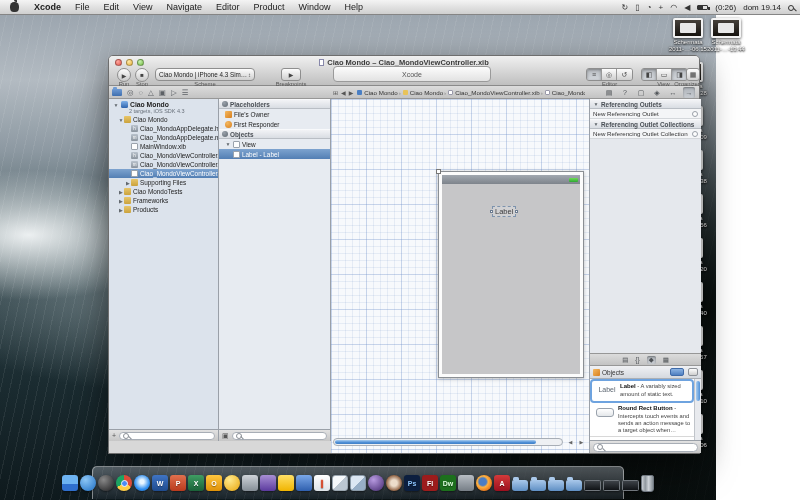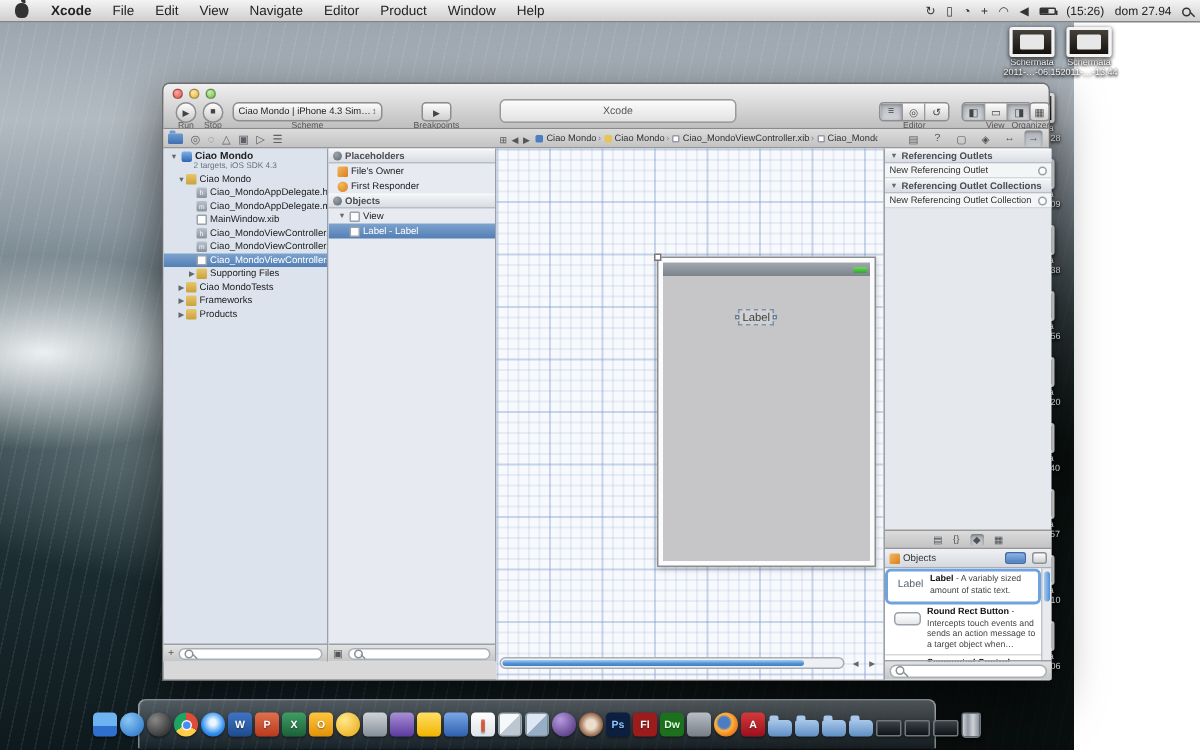--- a/index.html
+++ b/index.html
@@ -266,22 +266,22 @@
     <span class="apple-logo"></span>
     <span id="menus"><div class="menu-item bold" style="display: inline-block;">Xcode</div><div class="menu-item" style="display: inline-block;">File</div><div class="menu-item" style="display: inline-block;">Edit</div><div class="menu-item" style="display: inline-block;">View</div><div class="menu-item" style="display: inline-block;">Navigate</div><div class="menu-item" style="display: inline-block;">Editor</div><div class="menu-item" style="display: inline-block;">Product</div><div class="menu-item" style="display: inline-block;">Window</div><div class="menu-item" style="display: inline-block;">Help</div></span>
     <span id="mb-status">
       <span class="mb-glyph">↻</span>
       <span class="mb-glyph">▯</span>
       <span class="mb-glyph">◔</span>
       <span class="mb-glyph">+</span>
       <span class="mb-glyph">◠</span>
       <span class="mb-glyph">◀</span>
       <span class="batt"></span>
-      <span>(15:26)</span>
-      <span>dom 27.94</span>
+      <span>(0:26)</span>
+      <span>dom 19.14</span>
       <span class="mag"></span>
     </span>
   </div>
 
   <div class="desk-icon" id="desk-alone">
     <div class="di-thumb"></div>
     <div class="di-label">
       <div>Schermata</div>
       <div>2011-…-13.44</div>
     </div>
@@ -358,20 +358,23 @@
           <div>2011-…-13.06</div>
         </div>
       </div>
     </div>
 
   <div id="xcode">
     <div id="win-top">
       <span class="tl tl-red"></span>
       <span class="tl tl-yellow"></span>
       <span class="tl tl-green"></span>
+      <div id="win-title">
+        <span class="doc-ic"></span><span>Ciao Mondo – Ciao_MondoViewController.xib</span>
+      </div>
       <div class="round-btn" style="left:8px">▶</div>
       <div class="round-btn" style="left:26px">■</div>
       <div class="tb-label" style="left:8px;width:14px">Run</div>
       <div class="tb-label" style="left:26px;width:14px">Stop</div>
       <div id="scheme">
         <span>Ciao Mondo | iPhone 4.3 Sim…</span>
           <span class="updn">↕</span>
       </div>
       <div class="tb-label" style="left:46px;width:100px">Scheme</div>
       <div id="bp-btn">▶</div>

